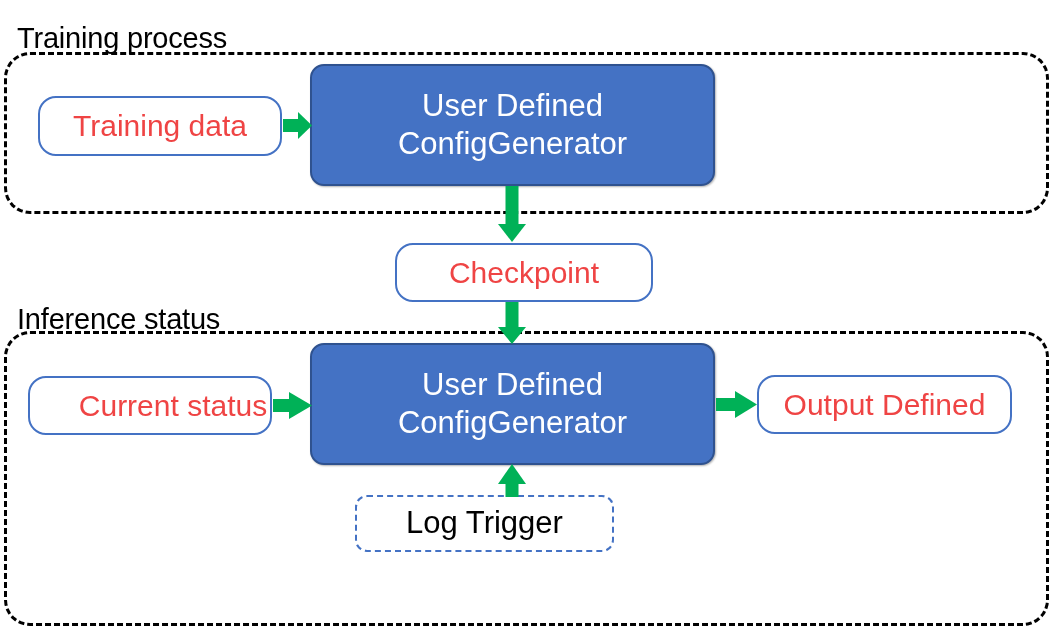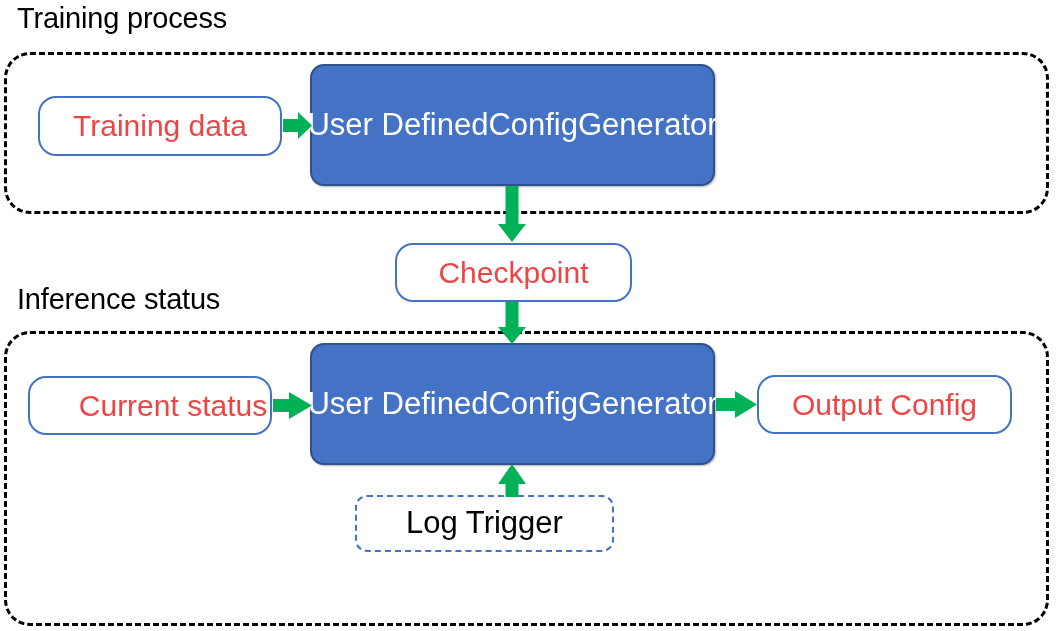--- a/index.html
+++ b/index.html
@@ -20,20 +20,21 @@
   }
 
   
   .section-title {
     position: absolute;
     font-size: 29px;
     line-height: 1.0;
     color: #000000;
     white-space: nowrap;
     letter-spacing: -0.2px;
+    margin-top: 20px;
   }
   #title-training { left: 17px; top: 4px; }
   #title-inference { left: 17px; top: 285px; }
 
   
   .process-container {
     position: absolute;
     border: 3px dashed #000000;
     border-radius: 26px;
     background: transparent;
@@ -65,21 +66,21 @@
   }
 
   
   .node-filled {
     position: absolute;
     box-sizing: border-box;
     background: #4472C4;
     border: 2px solid #2F528F;
     border-radius: 14px;
     display: flex;
-    flex-direction: row;
+    flex-direction: column;
     align-items: center;
     justify-content: center;
     color: #ffffff;
     font-size: 31px;
     line-height: 1.22;
     white-space: nowrap;
     box-shadow: 1px 1px 2px rgba(0,0,0,0.30);
   }
   .node-filled .line { display: block; }
 
@@ -103,21 +104,21 @@
   #arrow-layer {
     position: absolute;
     left: 0; top: 0;
     width: 1057px; height: 631px;
     pointer-events: none;
   }
 
   
   #node-training-data  { left: 38px;  top: 96px;  width: 244px; height: 60px; }
   #node-train-generator{ left: 310px; top: 64px;  width: 405px; height: 122px; }
-  #node-checkpoint     { left: 395px; top: 243px; width: 237px; height: 59px; }
+  #node-checkpoint     { left: 395px; top: 243px; width: 258px; height: 59px; }
   #node-infer-generator{ left: 310px; top: 343px; width: 405px; height: 122px; }
   #node-current-status { left: 28px;  top: 376px; width: 244px; height: 59px; padding-left: 46px; }
   #node-output-config  { left: 757px; top: 375px; width: 255px; height: 59px; }
   #node-log-trigger    { left: 355px; top: 495px; width: 259px; height: 57px; }
   #node-clock-trigger  { left: 430px; top: 549px; width: 267px; height: 56px; }
 </style>
 </head>
 <body>
 
 <div id="canvas">
@@ -139,21 +140,21 @@
 
   <div class="node-outline" id="node-checkpoint">Checkpoint</div>
 
   <div class="node-outline" id="node-current-status">Current status</div>
 
   <div class="node-filled" id="node-infer-generator">
     <span class="line">User Defined</span>
     <span class="line">ConfigGenerator</span>
   </div>
 
-  <div class="node-outline" id="node-output-config">Output Config</div>
+  <div class="node-outline" id="node-output-config">Output Defined</div>
 
   <div class="node-trigger" id="node-log-trigger">Log Trigger</div>
 
 
   <svg id="arrow-layer" viewBox="0 0 1057 631">
 
     <g>
       <rect x="283" y="119" width="17" height="13" fill="#00B157"></rect>
       <polygon points="298,112 312,125.5 298,139" fill="#00B157"></polygon>
     </g>

